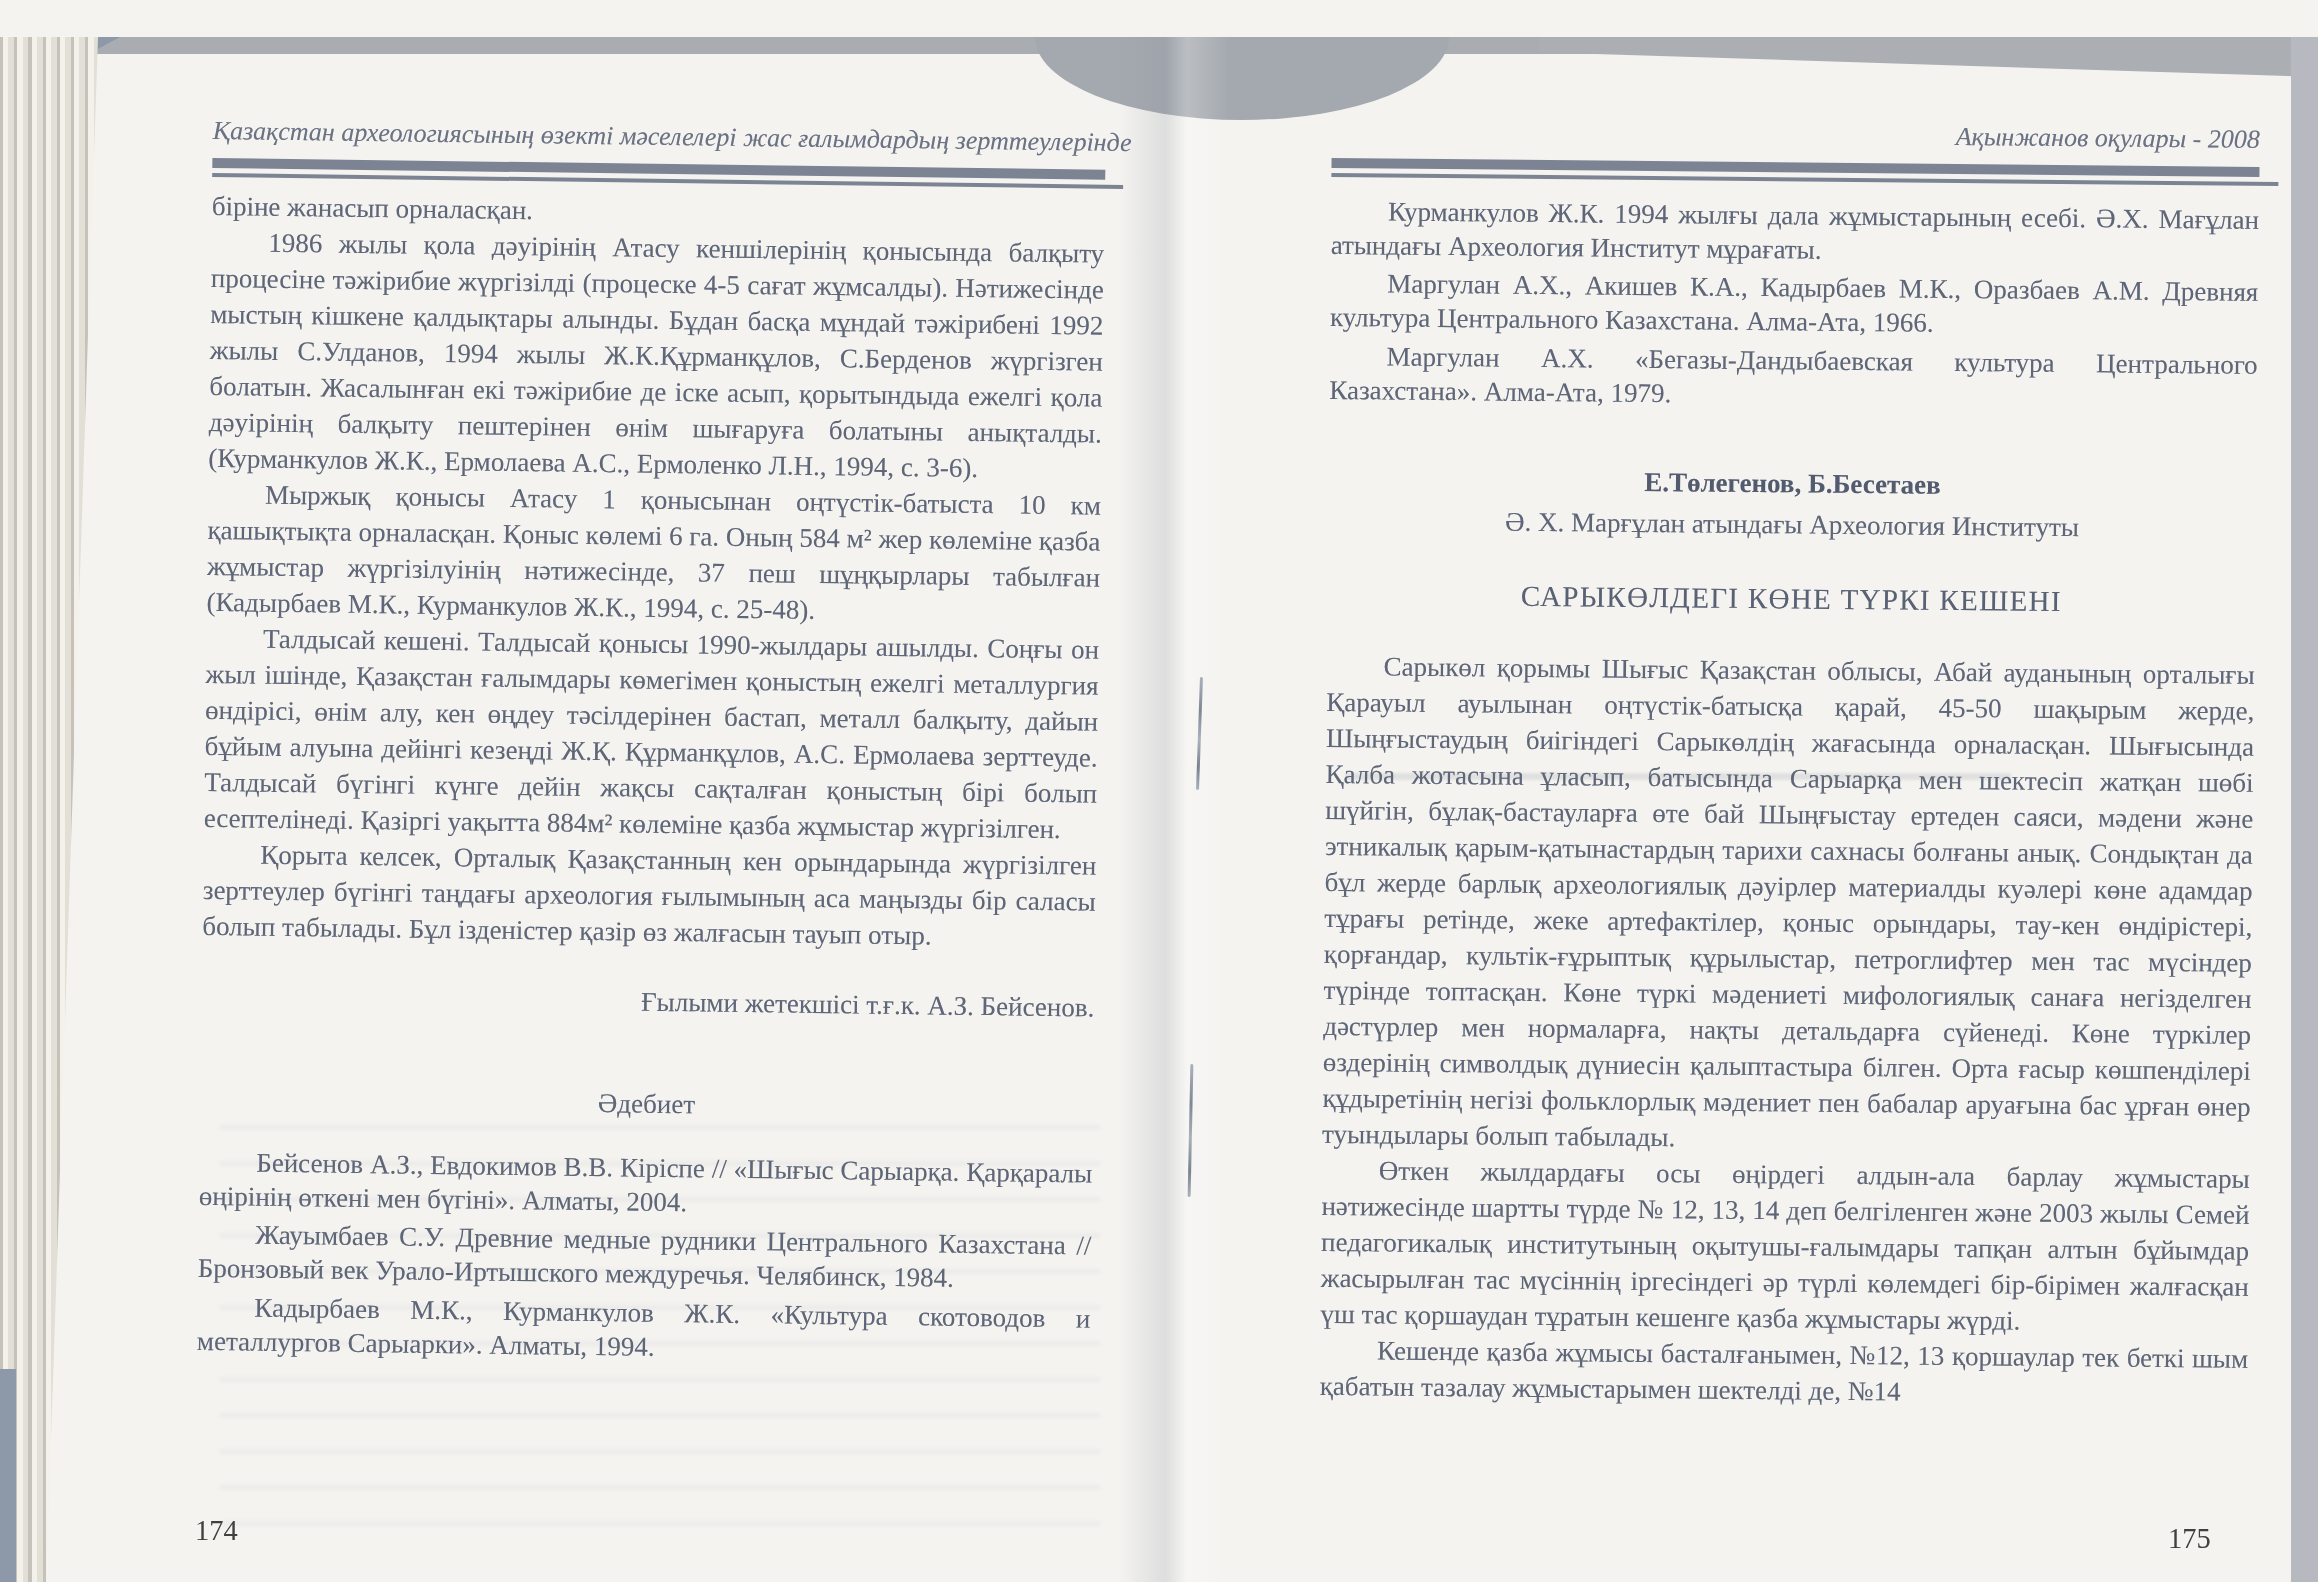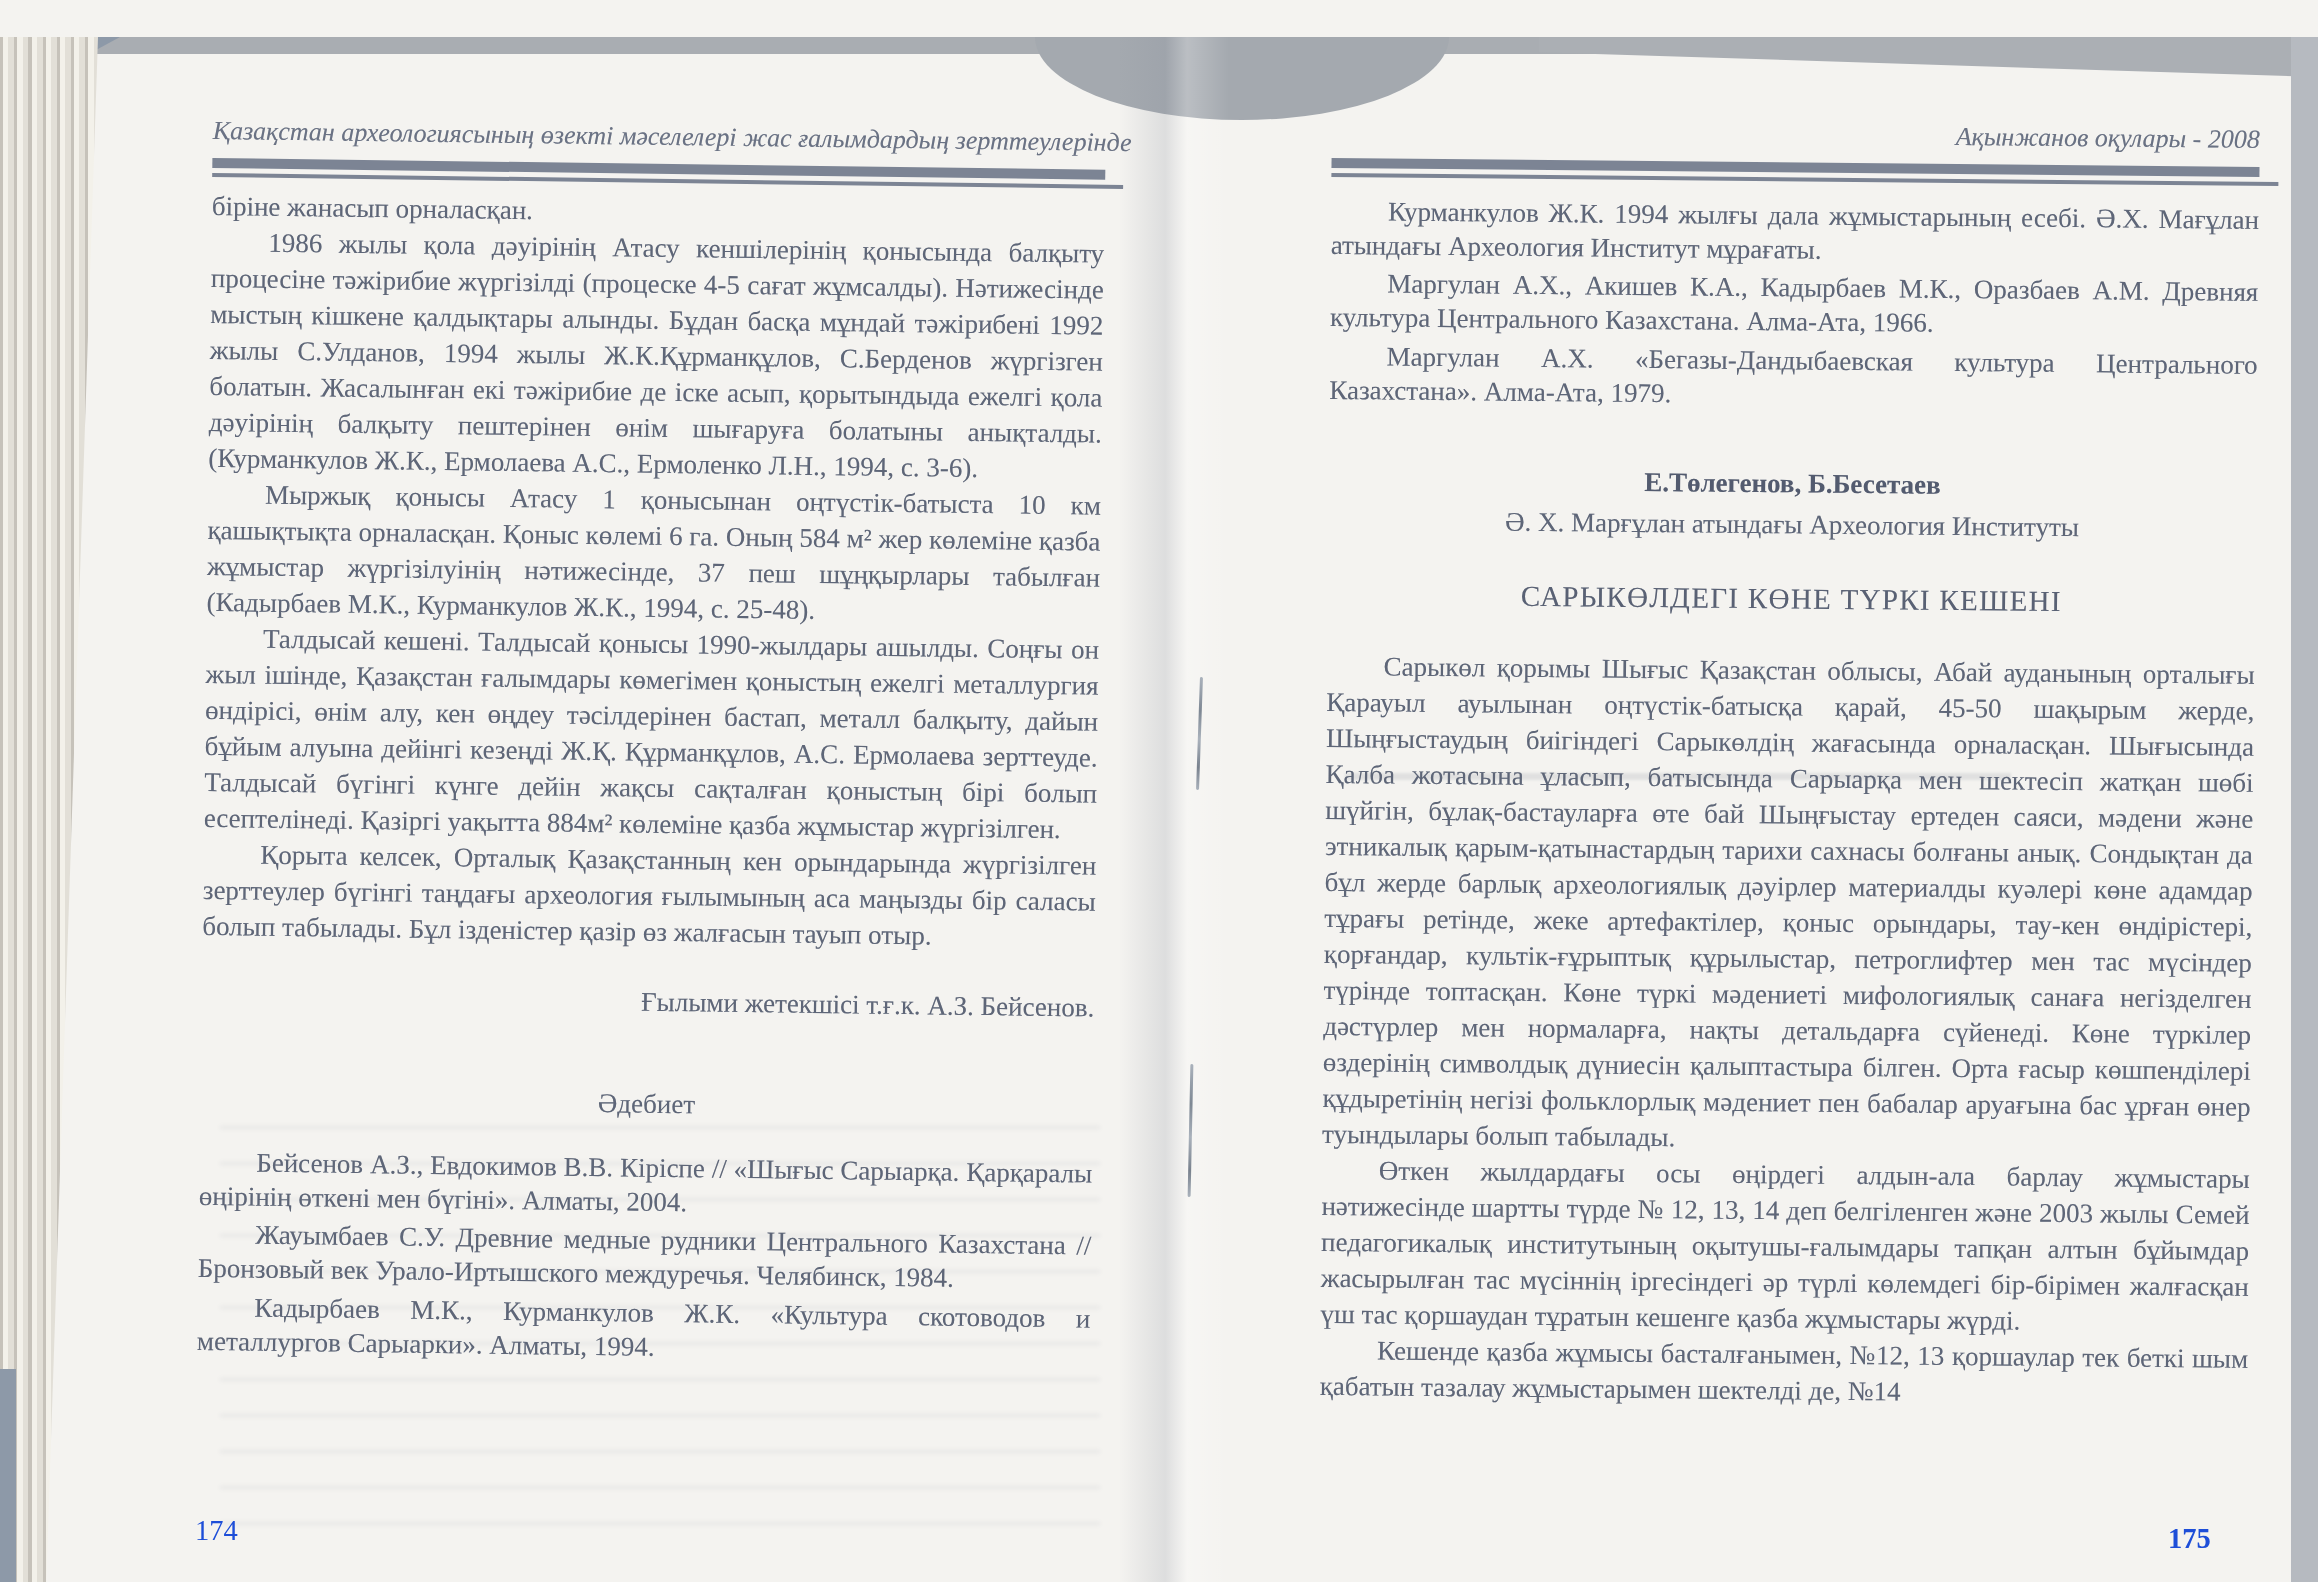--- a/index.html
+++ b/index.html
@@ -54,23 +54,23 @@
   .lit-head{text-align:center !important;text-indent:0 !important;margin-top:66px !important;}
   .refs{margin-top:28.5px;}
   .refs p{margin-bottom:4.5px;line-height:34px;}
 
   .refs-top{margin-top:17px;}
   .authors{text-align:center !important;text-indent:0 !important;font-weight:bold;
       margin-top:54px !important;color:#535b6f;}
   .affil{text-align:center !important;text-indent:0 !important;margin-top:5.2px !important;}
   .art-title{text-align:center !important;text-indent:0 !important;margin-top:38px !important;
       letter-spacing:1.3px;font-size:29px;color:#59617400;color:#596174;}
-  .page-num{position:absolute;font-size:28.5px;color:#1d4ed8;}
+  .page-num{position:absolute;font-size:28.5px;color:#404040;}
   .page-num.n174{left:195px;top:1478px;}
-  .page-num.n175{left:2168px;top:1486px;font-weight:bold;}
+  .page-num.n175{left:2168px;top:1486px;}
 </style>
 </head>
 <body>
 
 <div class="scan">
 
   <div class="top-band"></div>
   <div class="top-band-right"></div>
   <div class="spine-dip"></div>
   <div class="corner-top-left"></div>

